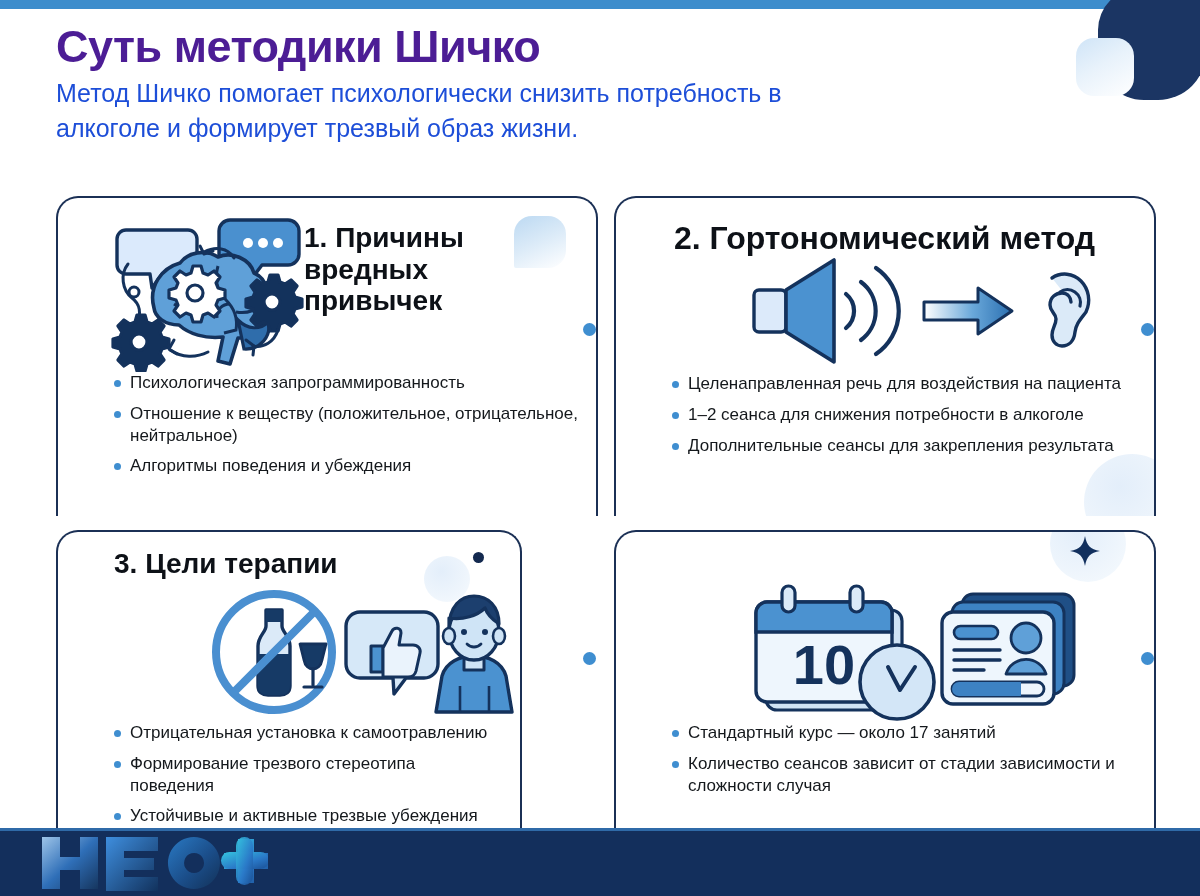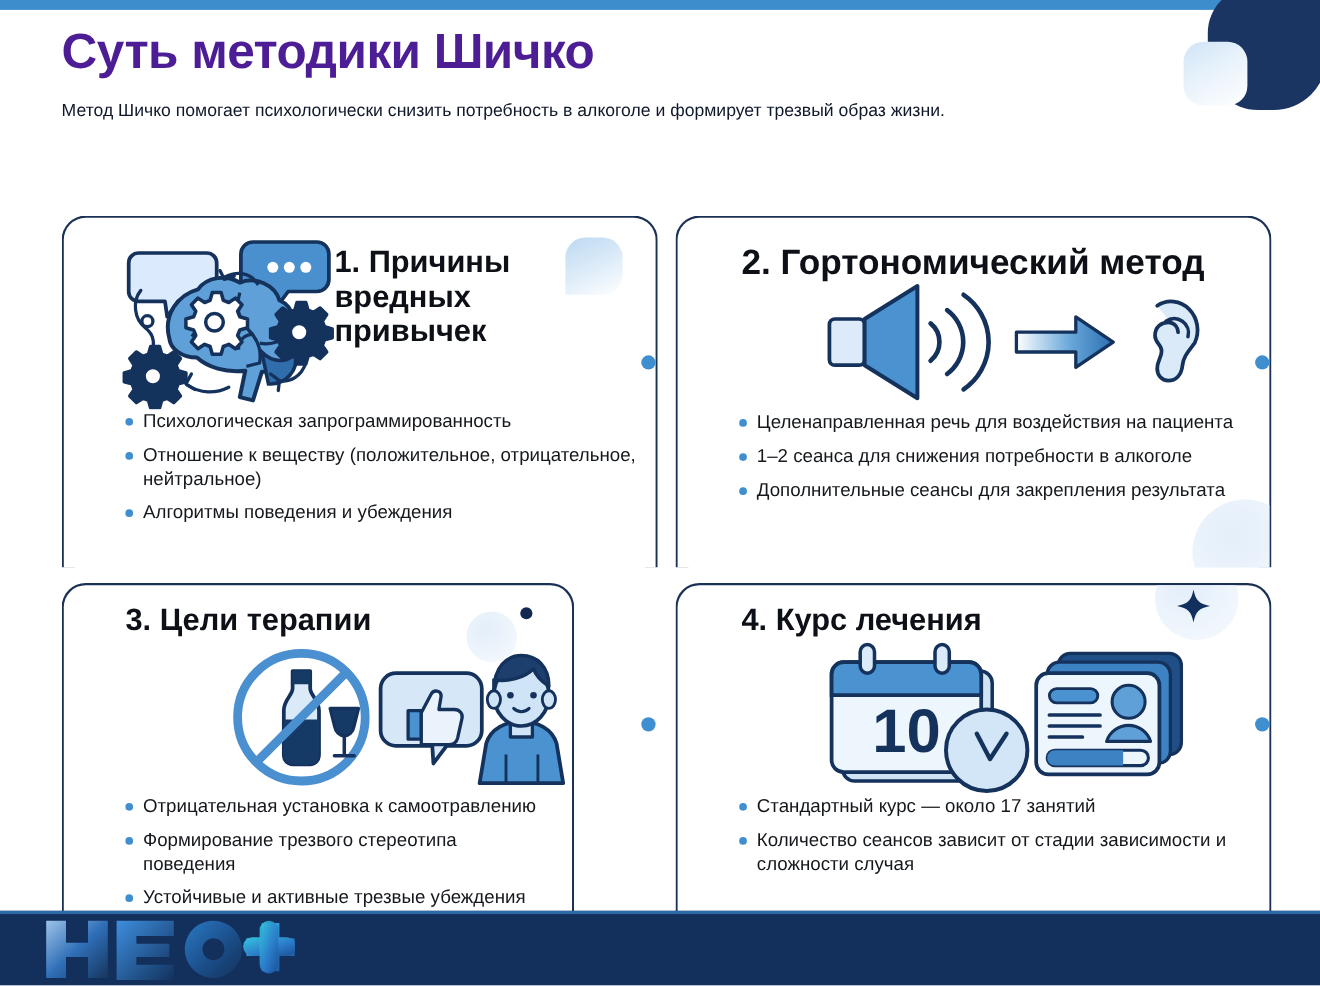--- a/index.html
+++ b/index.html
@@ -33,22 +33,22 @@
     z-index:4;
   }
 
   
   .header{ position:absolute; left:56px; top:22px; width:1000px; }
   .title{
     font-size:45px; font-weight:bold; color:#4c1d95;
     letter-spacing:-0.5px; line-height:1.1;
   }
   .subtitle{
-    margin-top:18px;
-    font-size:16px; color:#0f172a; line-height:1.42; font-weight:400;
+    margin-top:4px;
+    font-size:25px; color:#1d4ed8; line-height:1.42; font-weight:400;
     max-width:830px;
   }
 
   
   .card{
     position:absolute;
     border:2.5px solid #1b3055;
     background:#ffffff;
     overflow:hidden;
     padding-left:32px;
@@ -304,21 +304,20 @@
 
 <div class="card open-bottom" id="card4">
   <div class="card-inner">
     <div class="deco-circle" style="right:28px; top:-26px; width:76px; height:76px;"></div>
     <div class="deco-star" style="right:54px; top:4px;">
       <svg viewBox="0 0 30 30" width="30" height="30">
         <path d="M15 0 C17 10 20 13 30 15 C20 17 17 20 15 30 C13 20 10 17 0 15 C10 13 13 10 15 0 Z" fill="#12305e"></path>
       </svg>
     </div>
 
-    <div class="card-head" style="position:absolute; left:26px; top:16px;">4. Курс лечения</div>
 
     <div class="iconwrap" style="left:90px; top:50px; width:350px; height:140px;">
       <svg viewBox="0 0 350 140" width="350" height="140">
 
         <rect x="28" y="28" width="136" height="100" rx="11" fill="#cfe3f5" stroke="#14325c" stroke-width="3.2"></rect>
 
         <rect x="18" y="20" width="136" height="100" rx="11" fill="#eef6fd" stroke="#14325c" stroke-width="3.4"></rect>
         <path d="M18 31 a11 11 0 0 1 11 -11 h114 a11 11 0 0 1 11 11 v19 h-136 z" fill="#4b92d0" stroke="#14325c" stroke-width="3.4"></path>
         <rect x="44" y="4" width="13" height="26" rx="6.5" fill="#dbeaf8" stroke="#14325c" stroke-width="3.2"></rect>
         <rect x="112" y="4" width="13" height="26" rx="6.5" fill="#dbeaf8" stroke="#14325c" stroke-width="3.2"></rect>

